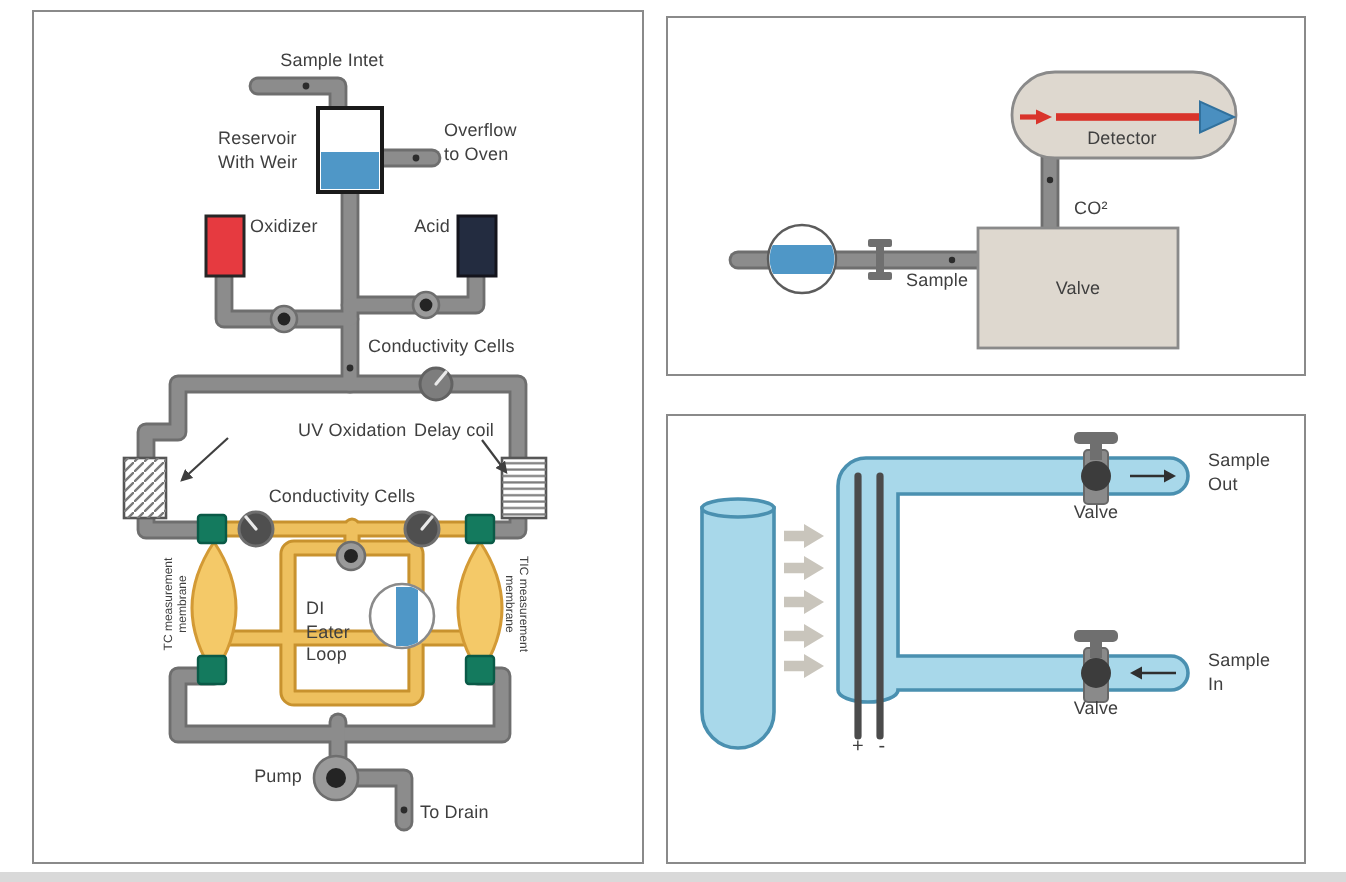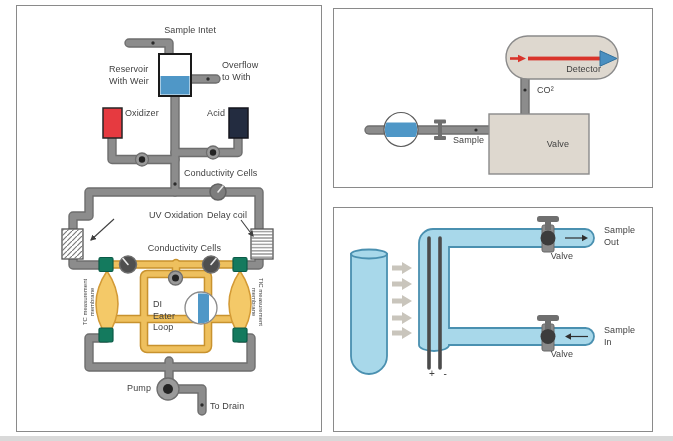--- a/index.html
+++ b/index.html
@@ -4,21 +4,21 @@
 <style>
   html,body{margin:0;padding:0;background:#fff;}
   #screen{position:relative;width:673px;height:441px;background:#fff;overflow:hidden;
           font-family:"Liberation Sans",sans-serif;color:var(--text-color,#3f3f3f);}
   .panel{position:absolute;background:#fff;border:1.5px solid var(--panel-border,#8a8a8a);box-sizing:border-box;}
   #panel-left{left:16px;top:5px;width:306px;height:427px;}
   #panel-tr{left:333px;top:8px;width:320px;height:180px;}
   #panel-br{left:333px;top:207px;width:320px;height:225px;}
   .panel svg{position:absolute;left:0;top:0;}
   .lbl{position:absolute;font-size:9px;line-height:11.5px;white-space:pre-line;letter-spacing:.1px;}
-  .c{text-align:right;} .r{text-align:right;}
+  .c{text-align:center;} .r{text-align:right;}
   .vlbl{position:absolute;width:64px;height:14px;font-size:6px;line-height:7px;text-align:center;white-space:pre-line;}
   #bottom-strip{position:absolute;left:0;top:436px;width:673px;height:5px;background:#d9d9d9;}
   
   .pipe-o{fill:none;stroke:var(--pipe-gray-dark);stroke-width:9.4;stroke-linecap:round;stroke-linejoin:round;}
   .pipe-f{fill:none;stroke:var(--pipe-gray);stroke-width:6.6;stroke-linecap:round;stroke-linejoin:round;}
   .ypipe-o{fill:none;stroke:var(--pipe-yellow-dark);stroke-width:8.6;stroke-linecap:round;stroke-linejoin:round;}
   .ypipe-f{fill:none;stroke:var(--pipe-yellow);stroke-width:5.6;stroke-linecap:round;stroke-linejoin:round;}
   .gauge-dark{fill:#4f4f4f;stroke:#6e6e6e;stroke-width:1.5;}
   .gauge-gray{fill:#7d7d7d;stroke:#626262;stroke-width:1.5;}
   .needle{stroke:#e9e9e9;stroke-width:1.6;stroke-linecap:round;}
@@ -170,21 +170,21 @@
       <g>
         <path class="labelarrow" d="M97,213 L74,234" marker-end="url(#ah)"></path>
         <path class="labelarrow" d="M224,214 L236,230" marker-end="url(#ah)"></path>
       </g>
     </svg>
 
     <div class="lbl c" style="left:99px;top:19px;width:100px;">Sample Intet</div>
     <div class="lbl" style="left:92px;top:58px;">Reservoir
 With Weir</div>
     <div class="lbl" style="left:205px;top:54px;">Overflow
-to With</div>
+to Oven</div>
     <div class="lbl" style="left:108px;top:102px;">Oxidizer</div>
     <div class="lbl r" style="left:170px;top:102px;width:38px;">Acid</div>
     <div class="lbl" style="left:167px;top:162px;">Conductivity Cells</div>
     <div class="lbl" style="left:84px;top:204px;margin-left:48px;">UV Oxidation</div>
     <div class="lbl" style="left:190px;top:204px;">Delay coil</div>
     <div class="lbl c" style="left:104px;top:237px;width:100px;">Conductivity Cells</div>
     <div class="vlbl" style="left:40px;top:289px;transform:rotate(-90deg);">TC measurement
 membrane</div>
     <div class="vlbl" style="left:208px;top:289px;transform:rotate(90deg);">TIC measurement
 membrane</div>
@@ -222,21 +222,21 @@
       <circle class="dot" cx="191" cy="81" r="1.6"></circle>
       <g>
         <rect class="beige" x="172" y="27" width="112" height="43" rx="21.5" stroke="#7e7e7e"></rect>
         <line x1="176" y1="49.5" x2="184" y2="49.5" stroke="var(--arrow-red)" stroke-width="2.6"></line>
         <polygon fill="var(--arrow-red)" points="184,45.8 192,49.5 184,53.2"></polygon>
         <rect x="194" y="47.6" width="72" height="3.8" fill="var(--arrow-red)"></rect>
         <polygon fill="var(--arrow-blue)" stroke="#31719d" stroke-width="1" points="266,41.8 283,49.5 266,57.2"></polygon>
       </g>
     </svg>
     <div class="lbl c" style="left:187px;top:55px;width:80px;">Detector</div>
-    <div class="lbl" style="left:203px;top:76px;">CO²</div>
+    <div class="lbl" style="left:203px;top:90px;">CO²</div>
     <div class="lbl" style="left:119px;top:126px;">Sample</div>
     <div class="lbl c" style="left:175px;top:130px;width:60px;">Valve</div>
   </div>
 
   <div class="panel" id="panel-br">
     <svg width="317" height="222" viewBox="0 0 317 222">
       <g>
         <path class="bluetube" d="M17,46 L17,148 A18,18 0 0 0 53,148 L53,46 Z"></path>
         <ellipse class="bluetube" stroke-width="1.4" cx="35" cy="46" rx="18" ry="4.5"></ellipse>
       </g>

